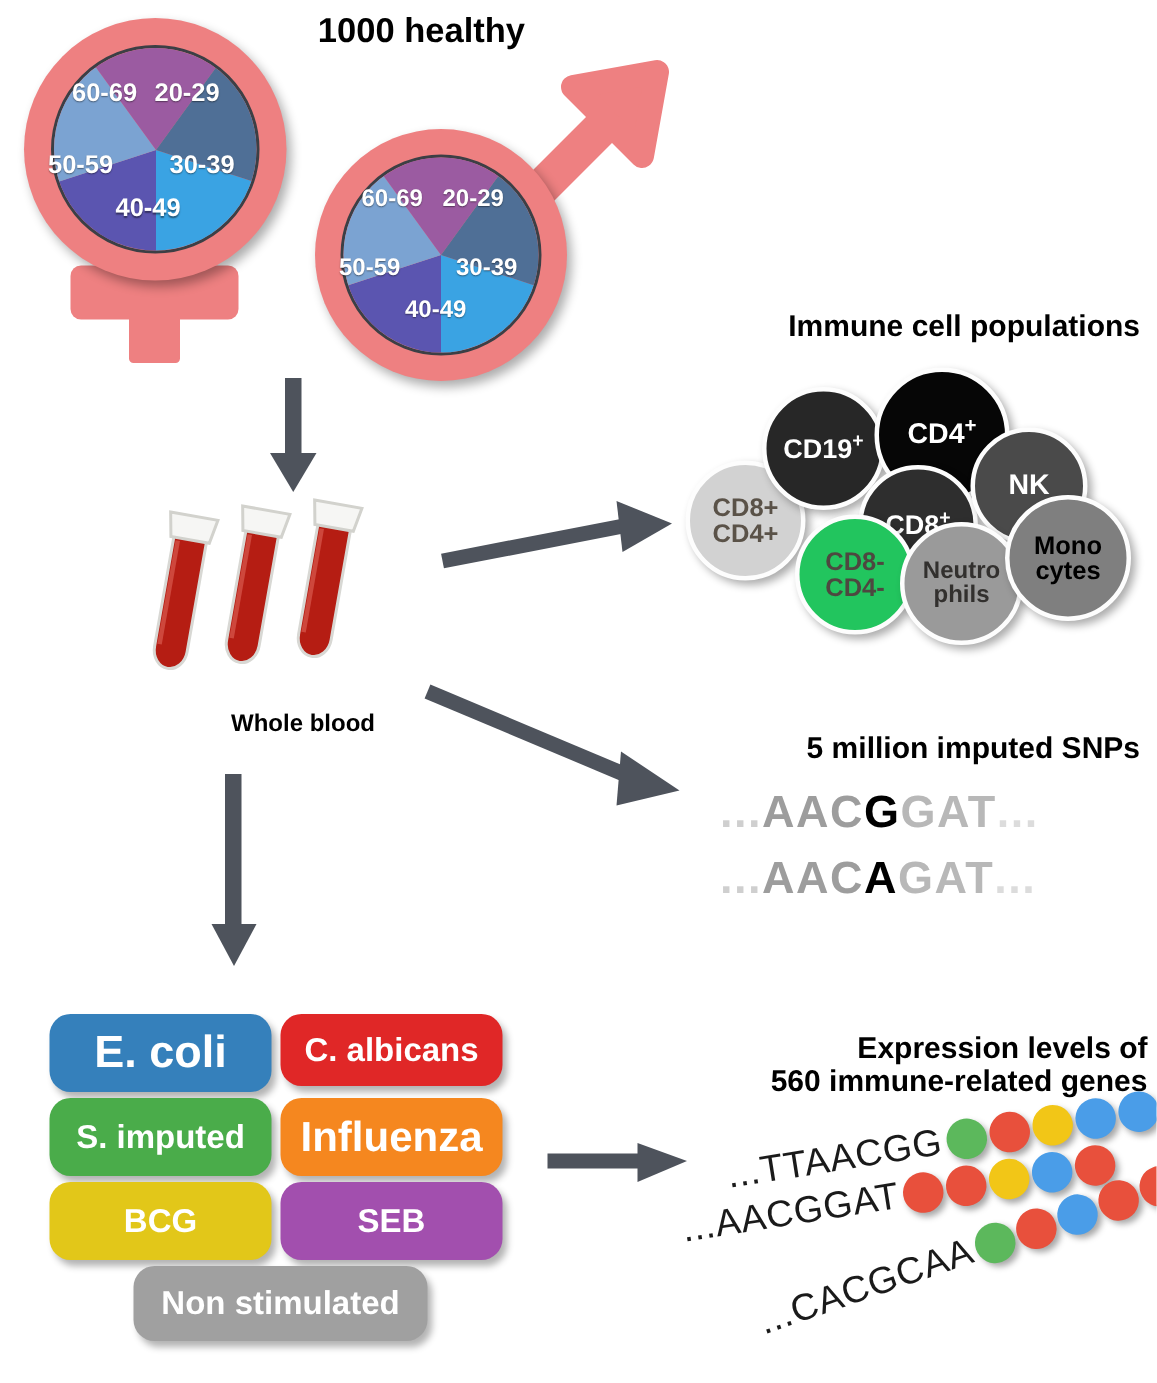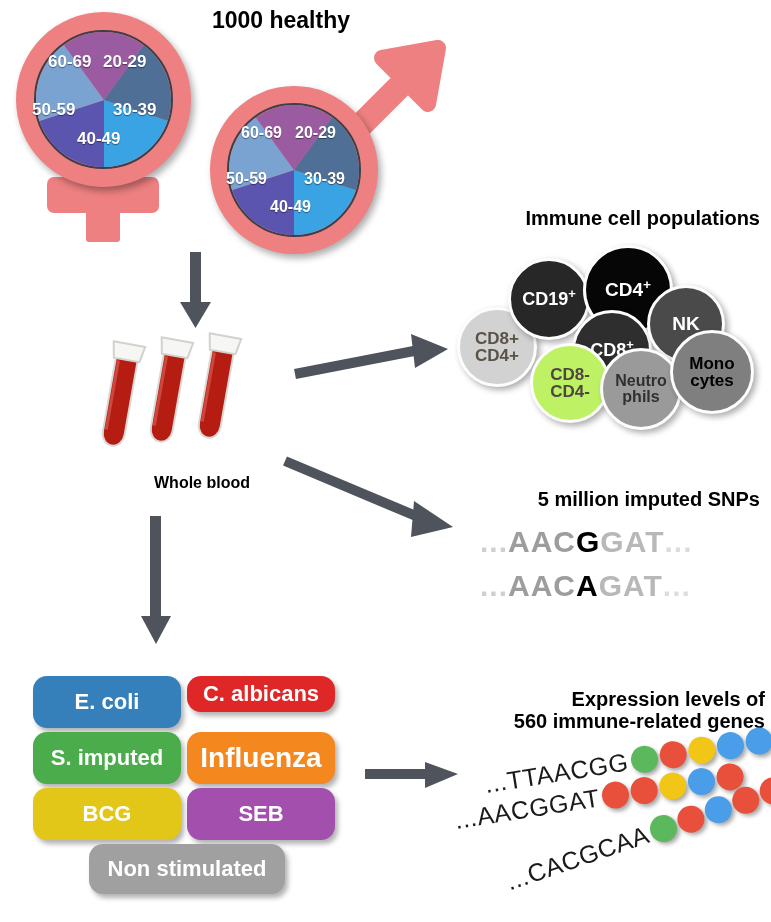--- a/index.html
+++ b/index.html
@@ -178,21 +178,21 @@
     </div>
 
     <div class="bub" style="left:117px;top:65px;width:80px;height:80px;background:#2e2e2e;color:#ffffff;font-size:18px;">
       <div><span>CD8</span><sup>+</sup></div>
     </div>
 
     <div class="bub" style="left:192px;top:40px;width:78px;height:78px;background:#4a4a4a;color:#ffffff;font-size:19px;">
       <div>NK</div>
     </div>
 
-    <div class="bub" style="left:75px;top:98px;width:80px;height:80px;background:#bef264;color:#4e4740;font-size:17px;">
+    <div class="bub" style="left:75px;top:98px;width:80px;height:80px;background:#22c55e;color:#4e4740;font-size:17px;">
       <div>
         <div>CD8-</div>
         <div>CD4-</div>
       </div>
     </div>
 
     <div class="bub" style="left:145px;top:103px;width:82px;height:82px;background:#9a9a9a;color:#32302e;font-size:16px;">
       <div>
         <div>Neutro</div>
         <div>phils</div>
@@ -212,24 +212,24 @@
   <div class="abs" style="left:480px;top:525px;width:270px;height:90px;">
     <div class="snprow" style="left:0px;top:0px;font-size:30px;">
       <span style="color:#cfcfcf;">...</span><span style="color:#9d9d9d;">AAC</span><span style="color:#000000;">G</span><span style="color:#b8b8b8;">GAT</span><span style="color:#dcdcdc;">...</span>
     </div>
     <div class="snprow" style="left:0px;top:44px;font-size:30px;">
       <span style="color:#cfcfcf;">...</span><span style="color:#9d9d9d;">AAC</span><span style="color:#000000;">A</span><span style="color:#b8b8b8;">GAT</span><span style="color:#dcdcdc;">...</span>
     </div>
   </div>
 
   <div class="abs" style="left:33px;top:676px;width:300px;height:215px;">
-    <div class="pill" style="left:0px;top:0px;width:148px;height:52px;background:#3580bb;font-size:22px;">
+    <div class="pill" style="left:0px;top:0px;width:148px;height:52px;background:#3580bb;font-size:30px;">
       <span>E. coli</span>
     </div>
-    <div class="pill" style="left:154px;top:0px;width:148px;height:36px;background:#e02727;font-size:22px;">
+    <div class="pill" style="left:154px;top:0px;width:148px;height:48px;background:#e02727;font-size:22px;">
       <span>C. albicans</span>
     </div>
     <div class="pill" style="left:0px;top:56px;width:148px;height:52px;background:#4aac4a;font-size:22px;">
       <span>S. imputed</span>
     </div>
     <div class="pill" style="left:154px;top:56px;width:148px;height:52px;background:#f5871f;font-size:28px;">
       <span>Influenza</span>
     </div>
     <div class="pill" style="left:0px;top:112px;width:148px;height:52px;background:#e2c719;font-size:22px;">
       <span>BCG</span>

